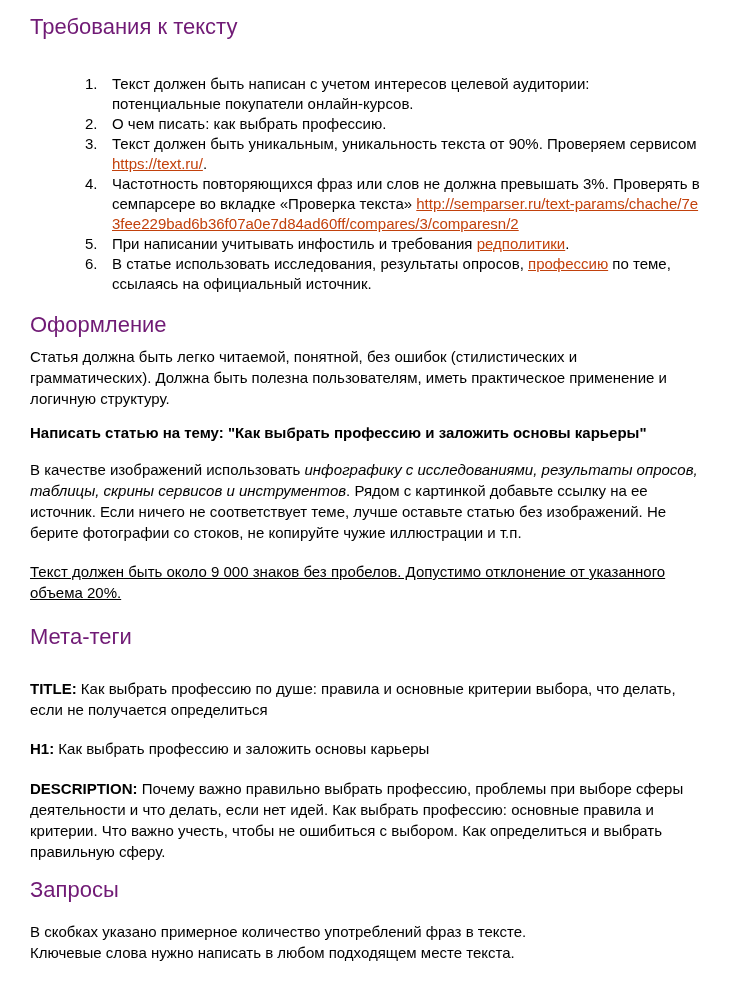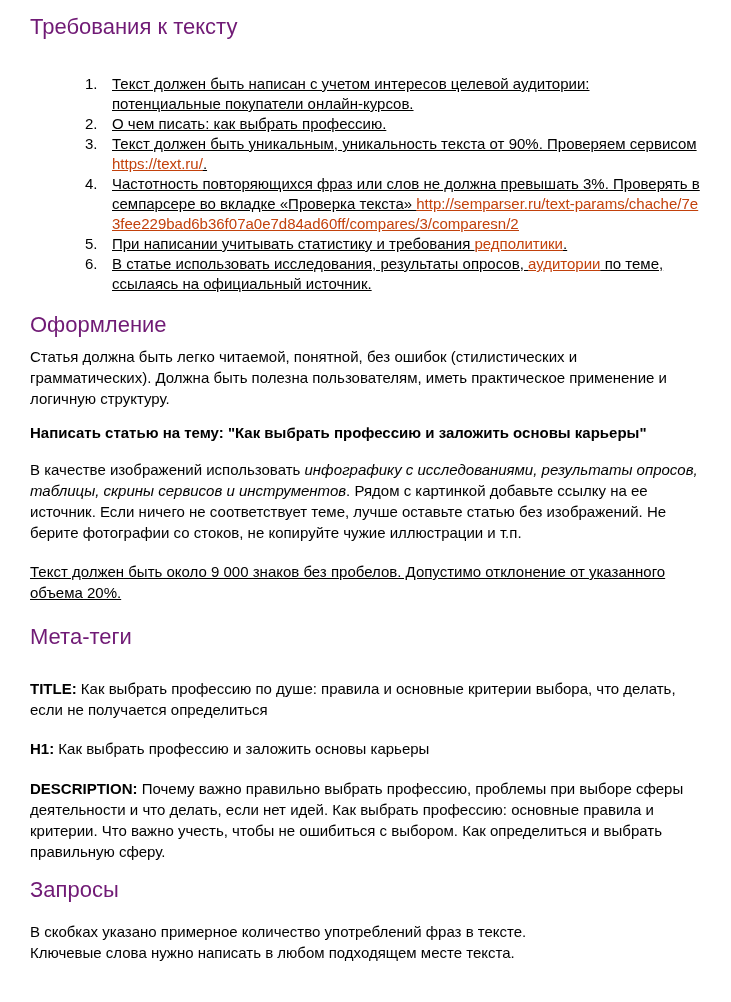--- a/index.html
+++ b/index.html
@@ -24,21 +24,21 @@
     color: #701a75;
   }
   p { margin: 0; }
   ol.reqs {
     list-style: none;
     counter-reset: n;
     margin: 34px 0 0 0;
     padding: 0 0 0 82px;
     line-height: 20px;
   }
-  ol.reqs li { counter-increment: n; position: relative; text-decoration: underline; }
+  ol.reqs li { counter-increment: n; position: relative; }
   ol.reqs li::before {
     content: counter(n) ".";
     position: absolute;
     left: -27px;
     top: 0;
   }
   a.link { color: #c2410c; text-decoration: underline; cursor: pointer; }
   .brk { word-break: break-all; }
   .it { font-style: italic; }
   .b { font-weight: 700; }
@@ -61,22 +61,22 @@
 
 <div class="doc">
 
   <h2>Требования к тексту</h2>
 
   <ol class="reqs">
     <li><span>Текст должен быть написан с учетом интересов целевой аудитории: потенциальные покупатели онлайн-курсов.</span></li>
     <li><span>О чем писать: как выбрать профессию.</span></li>
     <li><span>Текст должен быть уникальным, уникальность текста от 90%. Проверяем сервисом </span><a class="link">https://text.ru/</a><span>.</span></li>
     <li><span>Частотность повторяющихся фраз или слов не должна превышать 3%. Проверять в семпарсере во вкладке «Проверка текста» </span><a class="link brk">http://semparser.ru/text-params/chache/7e3fee229bad6b36f07a0e7d84ad60ff/compares/3/comparesn/2</a></li>
-    <li><span>При написании учитывать статистику и требования </span><a class="link">редполитики</a><span>.</span></li>
-    <li><span>В статье использовать исследования, результаты опросов, </span><a class="link">аудитории</a><span> по теме, ссылаясь на официальный источник.</span></li>
+    <li><span>При написании учитывать инфостиль и требования </span><a class="link">редполитики</a><span>.</span></li>
+    <li><span>В статье использовать исследования, результаты опросов, </span><a class="link">профессию</a><span> по теме, ссылаясь на официальный источник.</span></li>
   </ol>
 
   <h2 class="h-form">Оформление</h2>
 
   <p class="p-read">Статья должна быть легко читаемой, понятной, без ошибок (стилистических и грамматических). Должна быть полезна пользователям, иметь практическое применение и логичную структуру.</p>
 
   <p class="p-topic">Написать статью на тему: "Как выбрать профессию и заложить основы карьеры"</p>
 
   <p class="p-img"><span>В качестве изображений использовать </span><span class="it">инфографику с исследованиями, результаты опросов, таблицы, скрины сервисов и инструментов</span><span>. Рядом с картинкой добавьте ссылку на ее источник. Если ничего не соответствует теме, лучше оставьте статью без изображений. Не берите фотографии со стоков, не копируйте чужие иллюстрации и т.п.</span></p>
 

